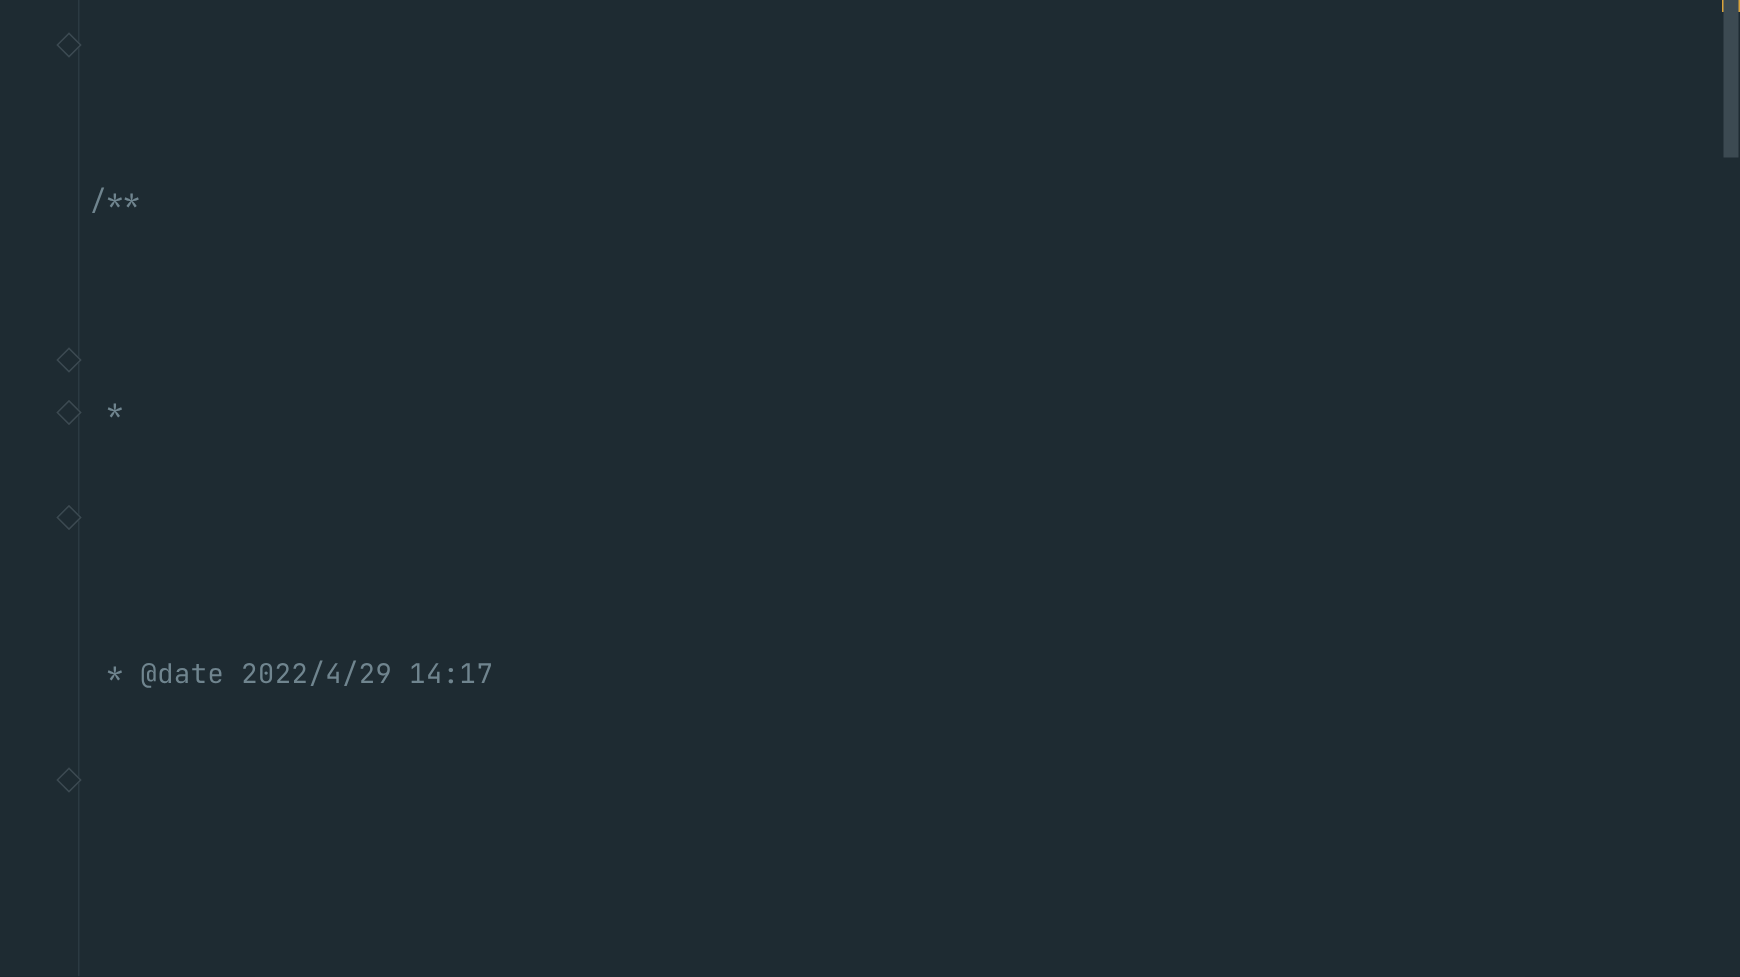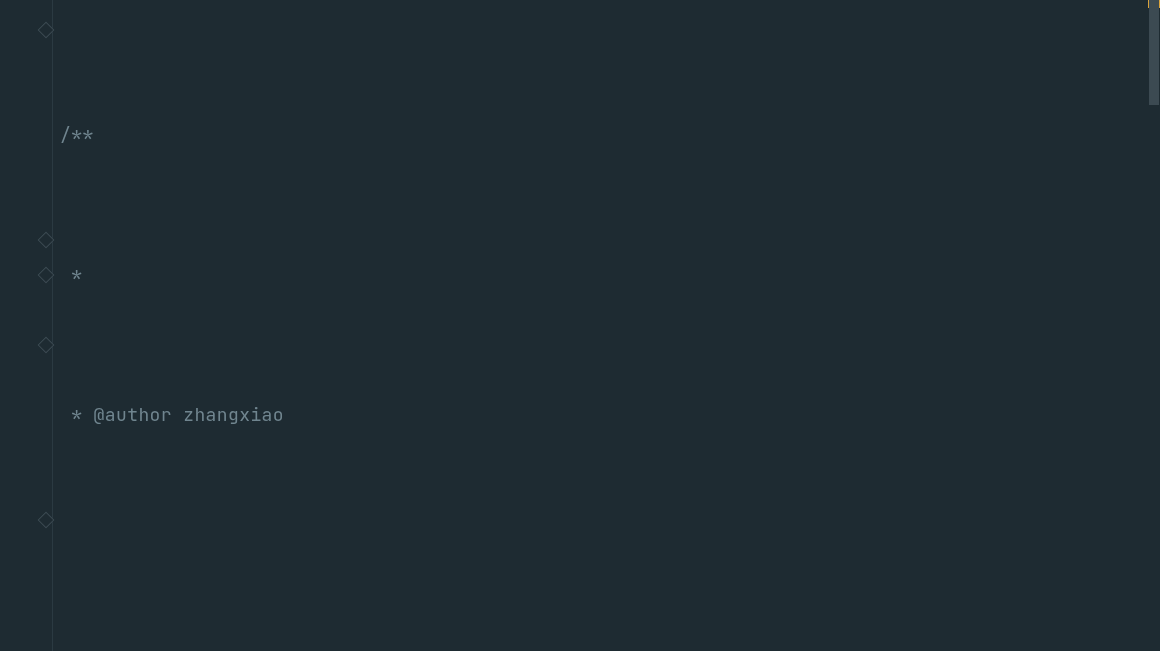--- a/index.html
+++ b/index.html
@@ -85,22 +85,22 @@
     <div class="fold" style="top:339px;"></div>
     <div class="fold" style="top:514px;"></div>
   </div>
 
   <div class="code">
 
     <div class="line" style="position:relative;"><span class="c-grey">/**</span></div>
 
     <div class="line"><span class="c-grey"> *</span></div>
 
-    <div class="line"><span class="c-grey"> * @author </span><span class="c-grey">zhangxiao</span></div>
 
+    <div class="line"><span class="c-grey"> * @date </span><span class="c-grey">2022/4/29 14:17</span></div>
 
     
 
     
 
     
 
     
 
     

